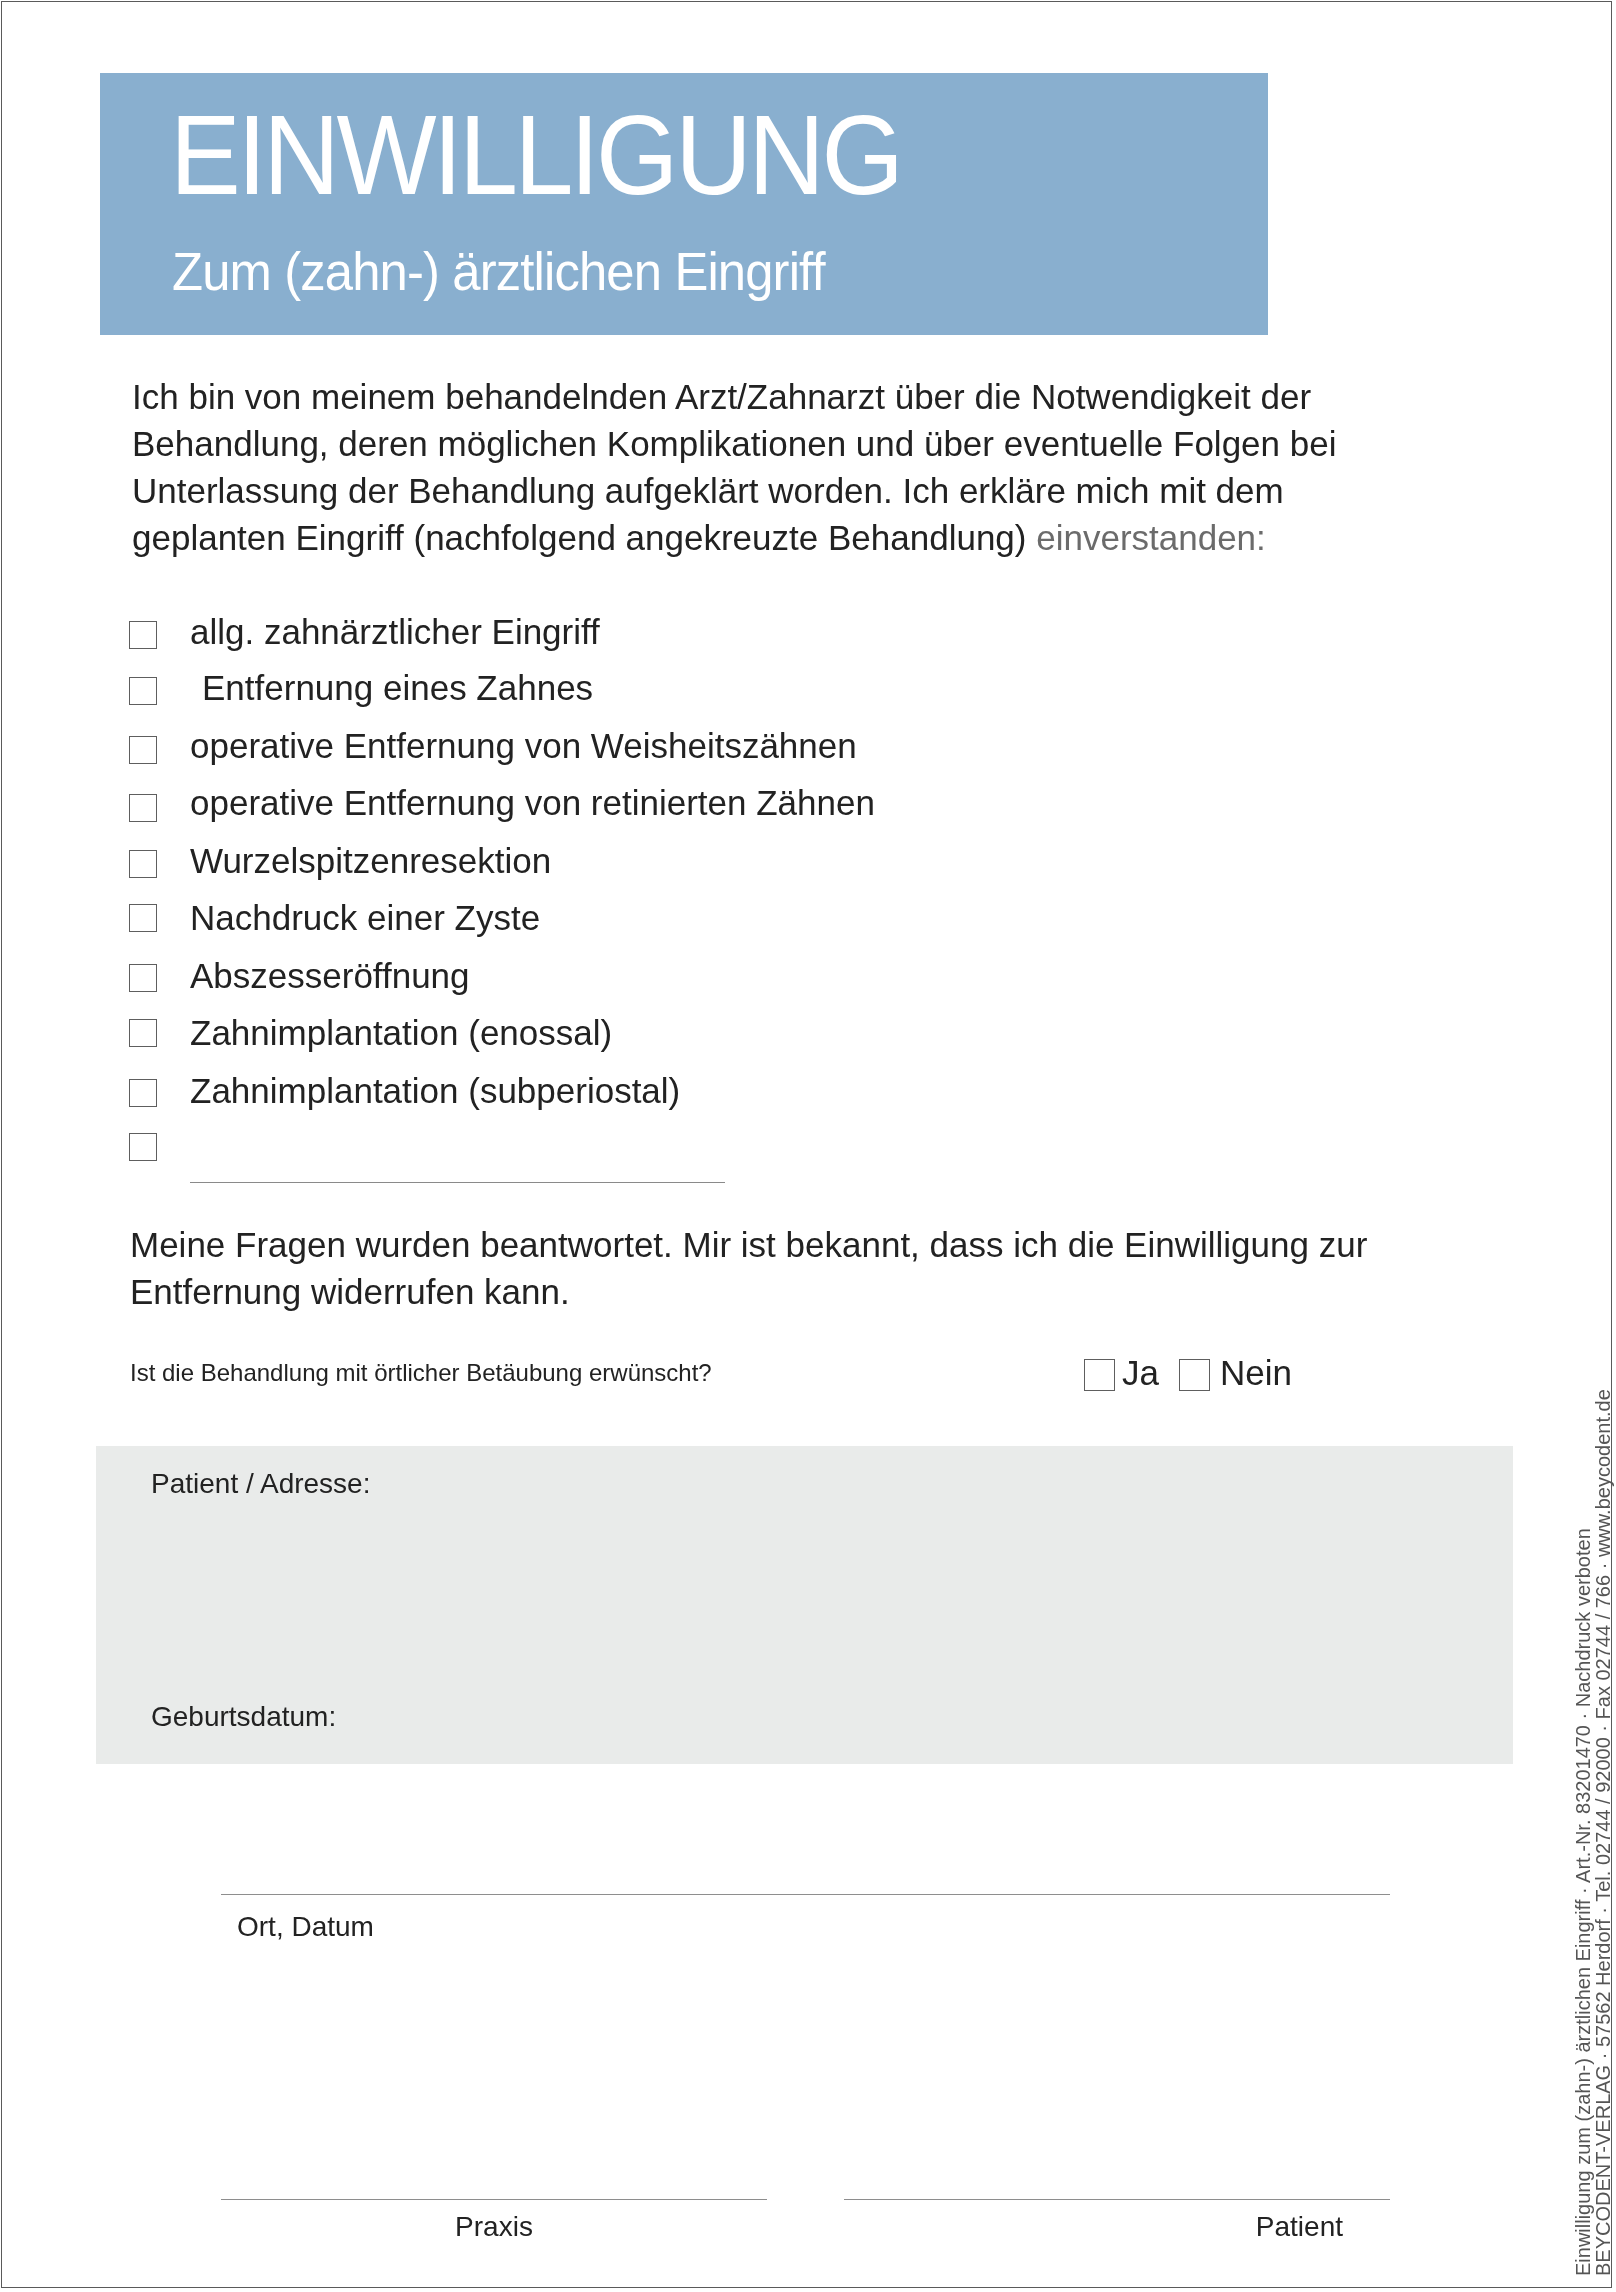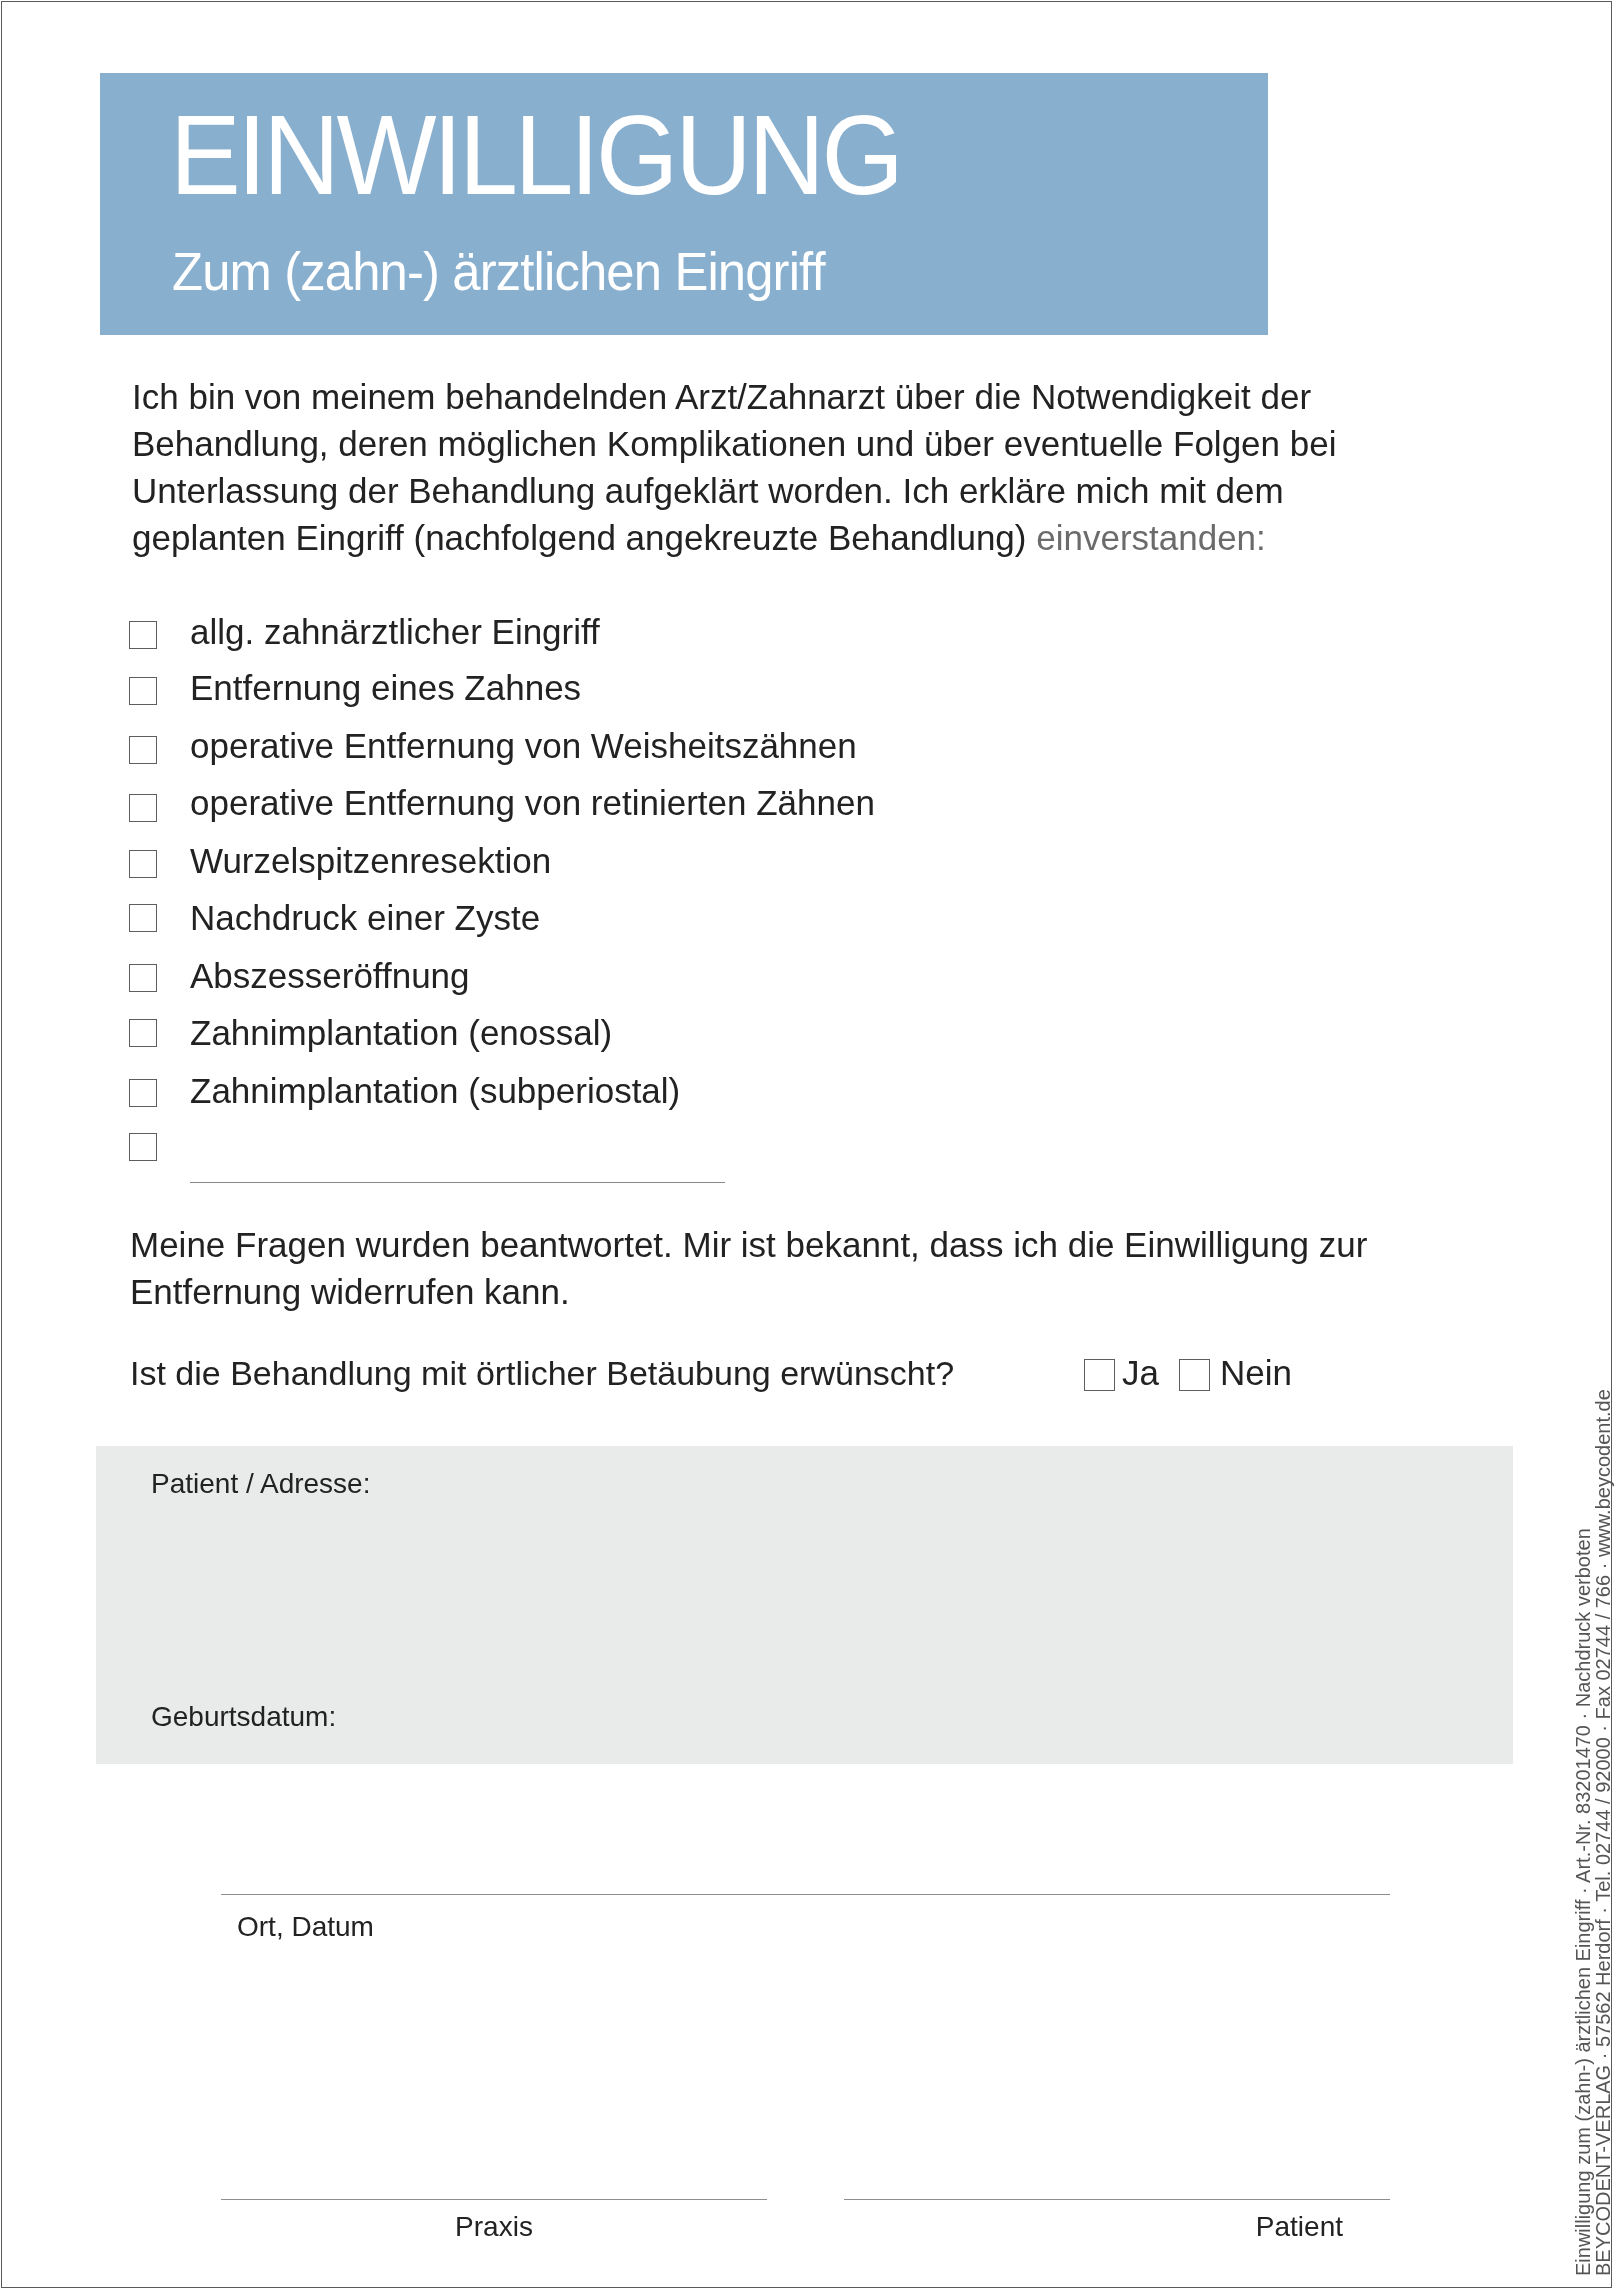--- a/index.html
+++ b/index.html
@@ -10,21 +10,21 @@
   .title { position:absolute; left:70px; top:16.6px; font-size:114px; line-height:129px; color:#ffffff; letter-spacing:-3.7px; transform:scaleX(0.93); transform-origin:left top; }
   .subtitle { position:absolute; left:72px; top:166px; font-size:54px; line-height:65px; color:#ffffff; letter-spacing:-0.9px; transform:scaleX(0.94); transform-origin:left top; }
   .body-text { position:absolute; left:132px; top:373px; font-size:35px; line-height:47px; color:#222; }
   .body-text .line { display:block; white-space:nowrap; }
   .muted { color:#6b6b6b; }
   .cb { position:absolute; width:28px; height:28px; border:1.4px solid #5e5e5e; box-sizing:border-box; background:#fff; }
   .cb-label { position:absolute; font-size:35px; line-height:41px; white-space:nowrap; color:#222; }
   .blank-line { position:absolute; left:190px; top:1182px; width:535px; height:0; border-top:1.8px solid #8a8a8a; }
   .para2 { position:absolute; left:130px; top:1221px; font-size:35px; line-height:47px; color:#222; }
   .para2 .line { display:block; white-space:nowrap; }
-  .question { position:absolute; left:130px; top:1350px; font-size:34px; line-height:46px; white-space:nowrap; color:#222; }
+  .question { position:absolute; left:130px; top:1350px; font-size:24px; line-height:46px; white-space:nowrap; color:#222; }
   .patient-box { position:absolute; left:96px; top:1446px; width:1417px; height:318px; background:#e9ebea; }
   .small-label { position:absolute; font-size:28px; line-height:33px; white-space:nowrap; color:#222; }
   .sig-line { position:absolute; height:0; border-top:1.8px solid #8e8e8e; }
   .side { position:absolute; white-space:nowrap; font-size:20px; line-height:22px; color:#555; transform:rotate(-90deg); transform-origin:left top; }
 </style>
 </head>
 <body>
 
 <div class="page"></div>
 
@@ -38,21 +38,21 @@
   <span class="line">Behandlung, deren möglichen Komplikationen und über eventuelle Folgen bei</span>
   <span class="line">Unterlassung der Behandlung aufgeklärt worden. Ich erkläre mich mit dem</span>
   <span class="line"><span>geplanten Eingriff (nachfolgend angekreuzte Behandlung)</span> <span class="muted">einverstanden:</span></span>
 </div>
 
 <div>
   <div class="cb" style="left:129px; top:621px;"></div>
   <div class="cb-label" style="left:190px; top:611px;">allg. zahnärztlicher Eingriff</div>
 
   <div class="cb" style="left:129px; top:677px;"></div>
-  <div class="cb-label" style="left:190px; top:667px;">Entfernung eines Zahnes</div>
+  <div class="cb-label" style="left:202px; top:667px;">Entfernung eines Zahnes</div>
 
   <div class="cb" style="left:129px; top:736px;"></div>
   <div class="cb-label" style="left:190px; top:725px;">operative Entfernung von Weisheitszähnen</div>
 
   <div class="cb" style="left:129px; top:794px;"></div>
   <div class="cb-label" style="left:190px; top:782px;">operative Entfernung von retinierten Zähnen</div>
 
   <div class="cb" style="left:129px; top:850px;"></div>
   <div class="cb-label" style="left:190px; top:840px;">Wurzelspitzenresektion</div>
 

